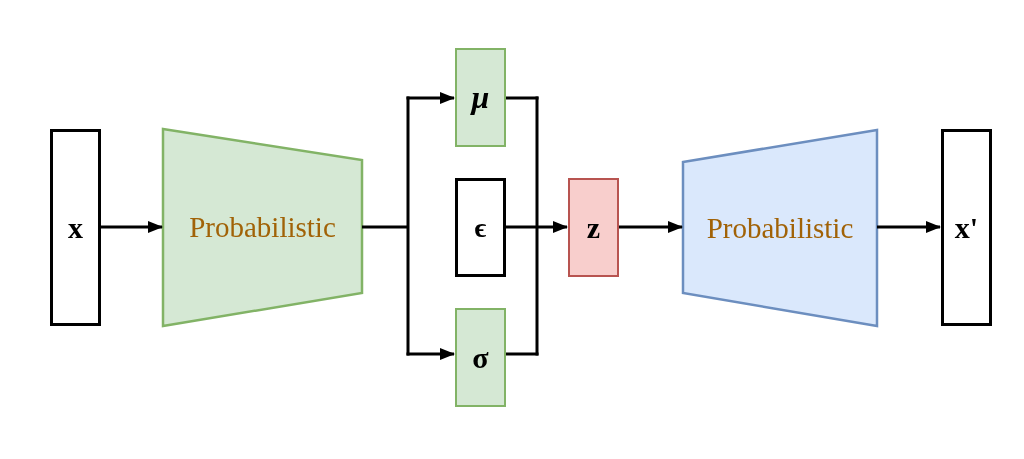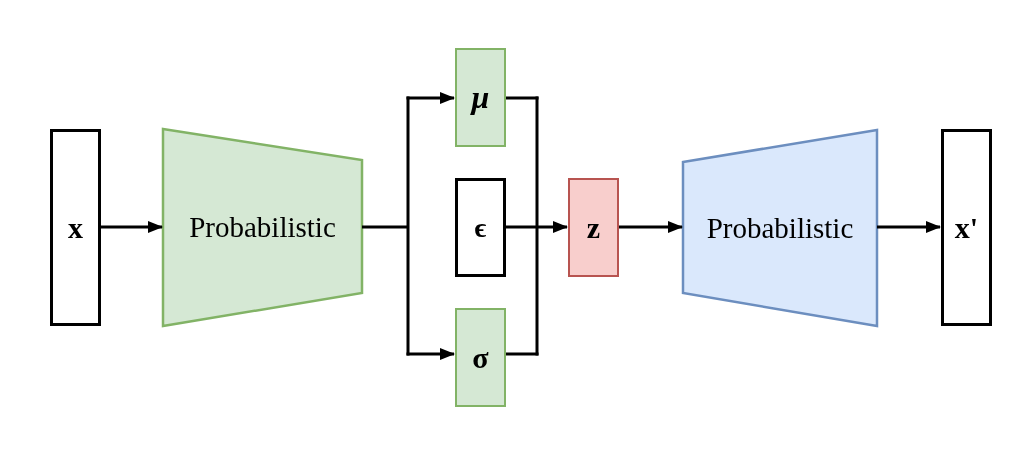--- a/index.html
+++ b/index.html
@@ -64,21 +64,21 @@
   }
   
   .trap-label {
     position: absolute;
     display: flex;
     flex-direction: column;
     align-items: center;
     justify-content: center;
     font-size: 29px;
     line-height: 37px;
-    color: #000000;
+    color: #a16207;
   }
   .enc-label { left: 163px; top: 129px; width: 199px; height: 197px; }
   .dec-label { left: 683px; top: 130px; width: 194px; height: 196px; }
 </style>
 </head>
 <body>
 
 <div class="canvas">
 
   <svg class="wires" viewBox="0 0 1024 459" xmlns="http://www.w3.org/2000/svg">

